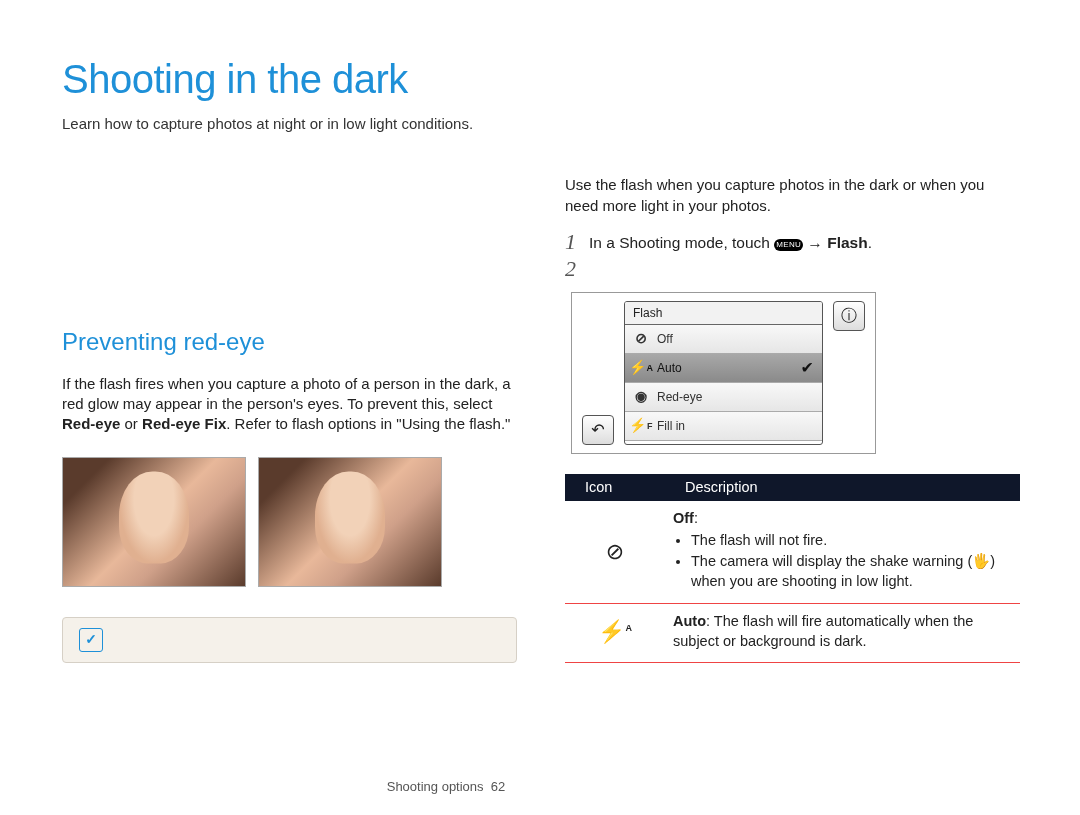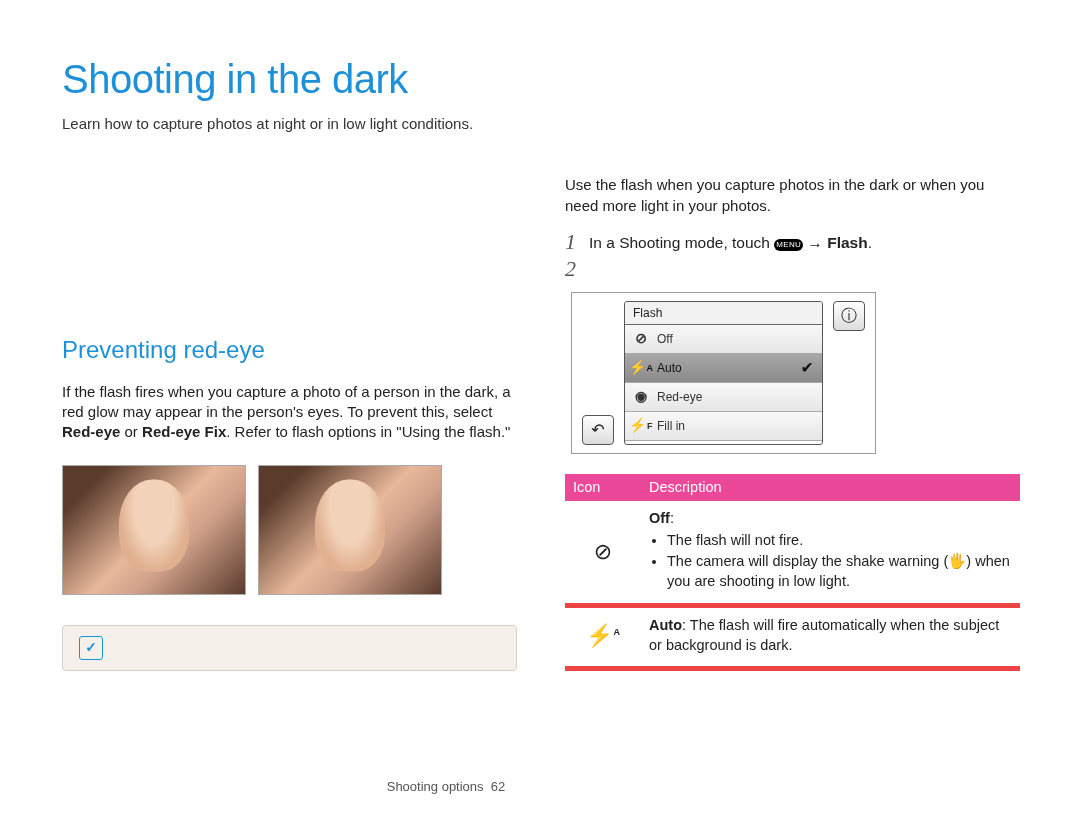--- a/index.html
+++ b/index.html
@@ -190,29 +190,29 @@
     font-size:16px;
     font-family: Georgia, serif;
   }
 
   table.icon-table {
     width: 100%;
     border-collapse: collapse;
     font-size: 14.5px;
   }
   table.icon-table th {
-    background: #ec4899;
+    background: #0f172a;
     color: #fff;
     text-align: left;
     font-weight: 400;
-    padding: 4px 8px;
+    padding: 4px 20px;
   }
   table.icon-table th:first-child { width: 60px; }
   table.icon-table td {
-    border-bottom: 5px solid #ef4444;
+    border-bottom: 1px solid #ef4444;
     padding: 8px 8px 10px;
     vertical-align: top;
   }
   table.icon-table td.icon-cell {
     text-align:center;
     vertical-align:middle;
     font-size:22px;
   }
   table.icon-table ul {
     margin: 2px 0 0 0;

